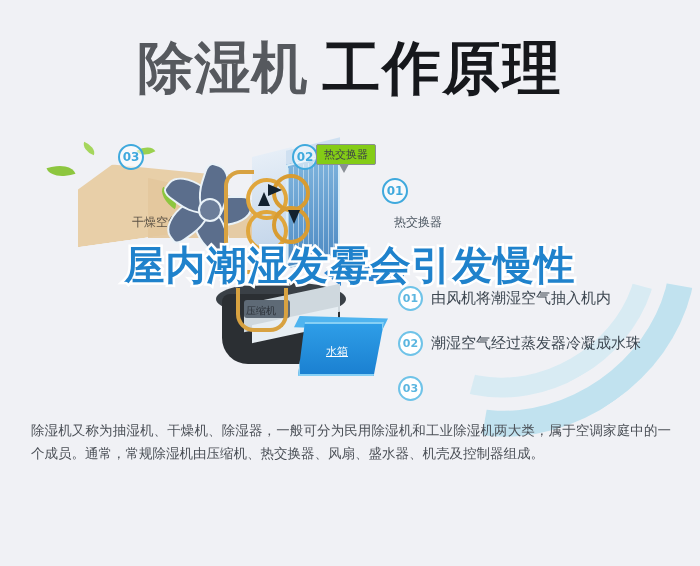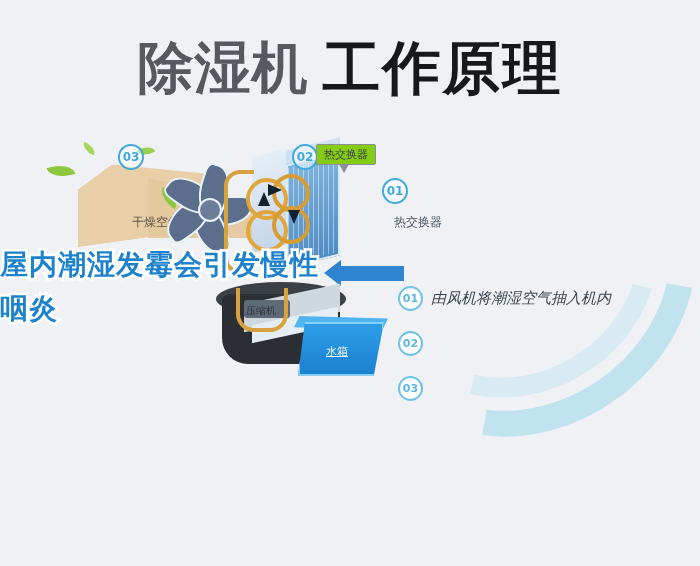--- a/index.html
+++ b/index.html
@@ -159,26 +159,26 @@
   
   .list{position:absolute;left:398px;top:168px;width:290px;}
   .list-row{display:flex;align-items:center;margin-bottom:20px;}
   .list-badge{
     width:21px;height:21px;border-radius:50%;
     border:2px solid #6fc3e8;color:#5bb6e0;background:#fff;
     font-size:11px;font-weight:bold;
     display:flex;align-items:center;justify-content:center;
     margin-right:8px;flex:0 0 auto;
   }
-  .list-text{font-size:15px;color:#3d4751;white-space:nowrap;font-style:italic;}
+  .list-text{font-size:15px;color:#3d4751;white-space:nowrap;}
 
   
   .overlay{
-    position:absolute;left:0;top:243px;width:700px;text-align:left;
-    font-size:28px;font-weight:bold;line-height:44px;
+    position:absolute;left:0;top:243px;width:700px;text-align:center;
+    font-size:40px;font-weight:bold;line-height:44px;
     color:#1f82cc;
     -webkit-text-stroke:5px #ffffff;
     paint-order:stroke fill;
     letter-spacing:1px;
   }
   .overlay span{display:block;}
 
   
   .copy{position:absolute;left:31px;top:419px;width:640px;}
   .copy p{
@@ -255,29 +255,30 @@
     <div class="tank"></div>
     <div class="tag-white" style="left:326px;top:226px;">水箱</div>
 
     <div class="list">
       <div class="list-row">
         <div class="list-badge">01</div>
         <div class="list-text">由风机将潮湿空气抽入机内</div>
       </div>
       <div class="list-row">
         <div class="list-badge">02</div>
+        <div class="list-text">潮湿空气经过蒸发器冷凝成水珠</div>
       </div>
       <div class="list-row">
         <div class="list-badge">03</div>
       </div>
     </div>
 
   </div>
 
   <div class="overlay">
     <span>屋内潮湿发霉会引发慢性</span>
-    <span>咽炎</span>
   </div>
 
   <div class="copy">
+    <p>除湿机又称为抽湿机、干燥机、除湿器，一般可分为民用除湿机和工业除湿机两大类，属于空调家庭中的一个成员。通常，常规除湿机由压缩机、热交换器、风扇、盛水器、机壳及控制器组成。</p>
   </div>
 
 </div>
 
 </body></html>

